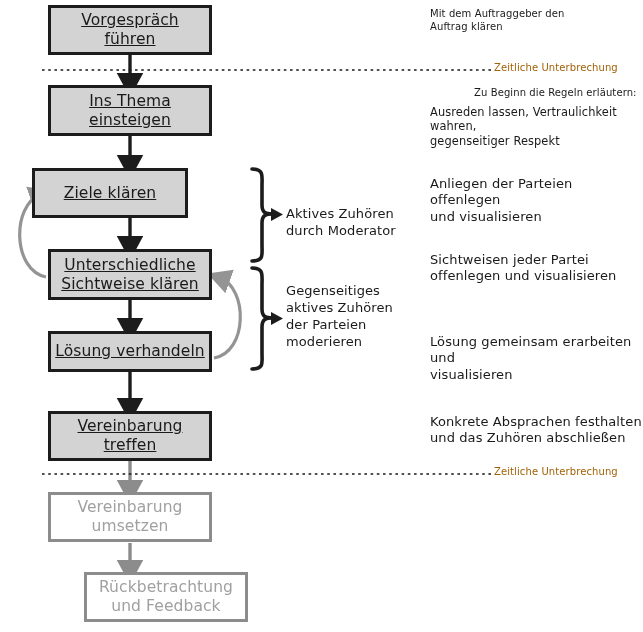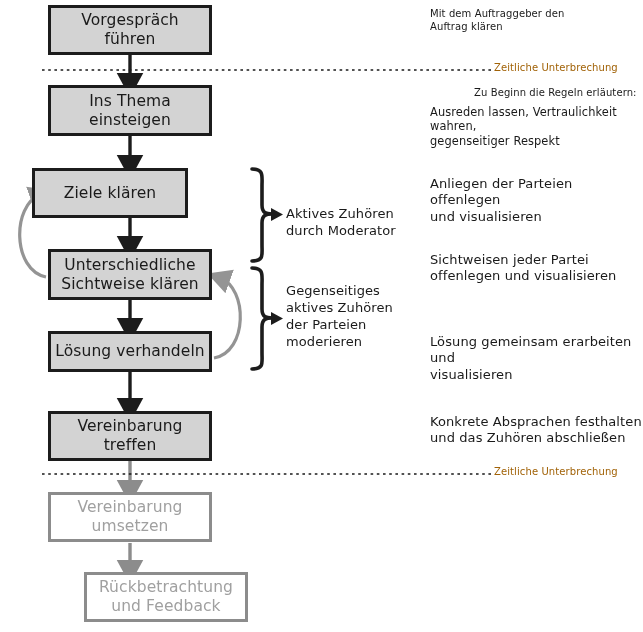--- a/index.html
+++ b/index.html
@@ -30,20 +30,21 @@
     text-align: center;
     line-height: 1.22;
     white-space: pre-line;
     letter-spacing: .1px;
   }
   .box.active {
     background: #d3d3d3;
     border: 3px solid #1c1c1c;
     color: #1a1a1a;
     font-size: 15.5px;
+    text-decoration: underline;
   }
   .box.inactive {
     background: #ffffff;
     border: 3px solid #8c8c8c;
     color: #a0a0a0;
     font-size: 15.5px;
   }
   
   .note {
     position: absolute;

